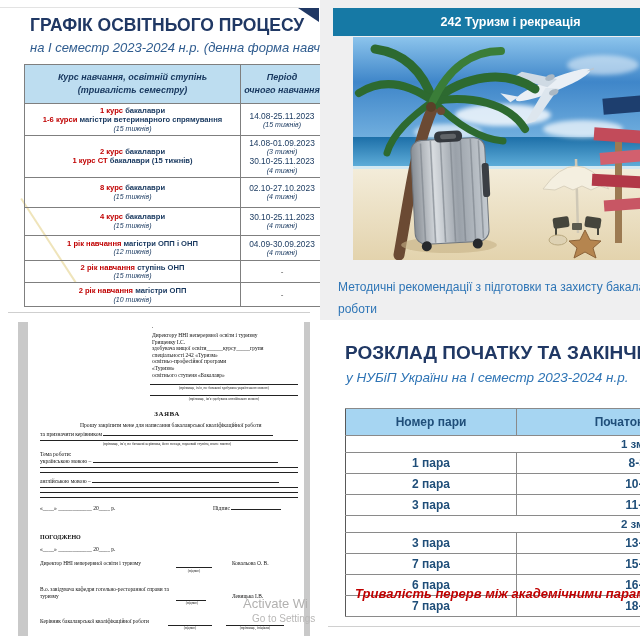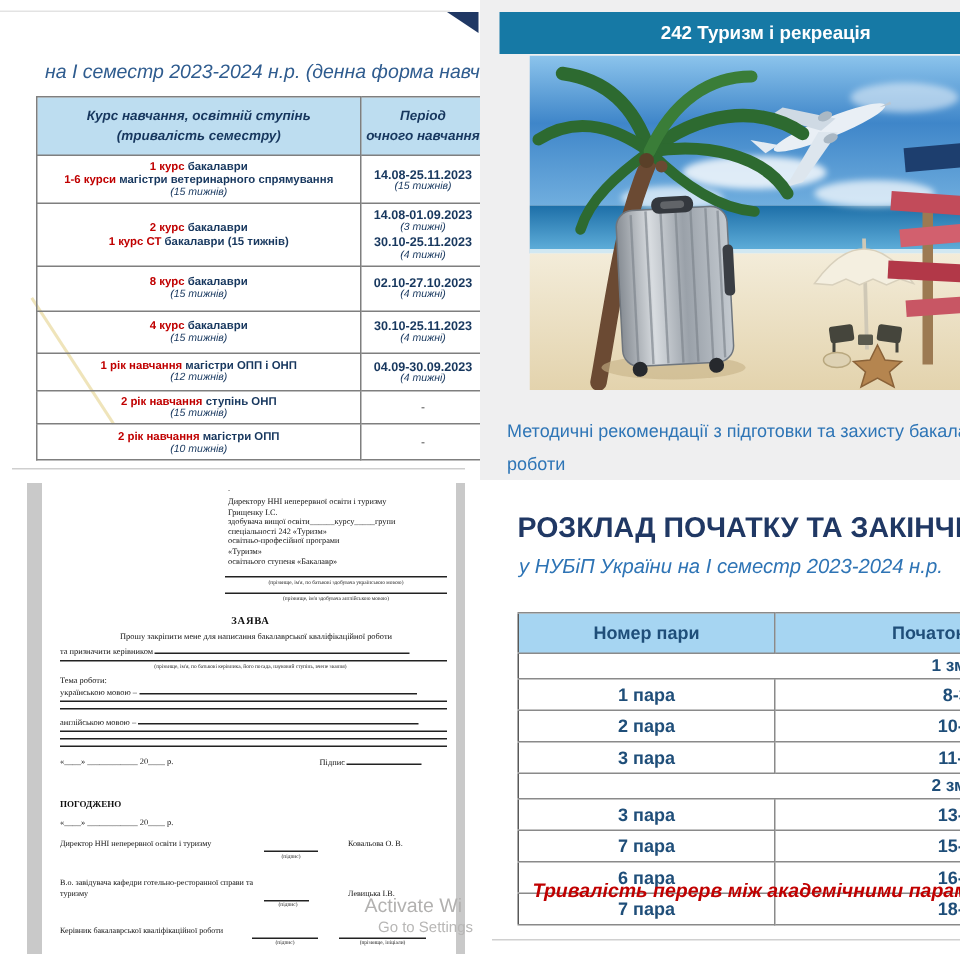--- a/index.html
+++ b/index.html
@@ -20,21 +20,21 @@
   .tl-diag{position:absolute;left:22px;top:198px;width:100px;height:2px;background:#ecdfae;
     transform:rotate(57deg);transform-origin:left top;opacity:.85;}
   table.tl-table{position:absolute;left:24px;top:64px;width:289px;border-collapse:collapse;
     border:1.5px solid #7f7f7f;table-layout:fixed;}
   table.tl-table th,table.tl-table td{border:1px solid #7f7f7f;text-align:center;vertical-align:middle;padding:2px 2px;}
   table.tl-table th{background:#bdddf0;color:#17375e;font-size:9px;line-height:1.45;font-weight:bold;height:34px;font-style:italic;}
   .tl-c1{width:211px;} .tl-c2{width:78px;}
   .cl{font-size:7.6px;font-weight:bold;color:#17375e;line-height:1.25;}
   .red{color:#c00000;}
   .dur{font-size:7px;font-style:italic;color:#17375e;line-height:1.2;}
-  .pd{font-size:8.4px;font-weight:bold;color:#17375e;line-height:1.2;white-space:nowrap;}
+  .pd{font-size:8.4px;font-weight:normal;color:#17375e;line-height:1.2;white-space:nowrap;}
   .pn{font-size:7px;font-style:italic;color:#17375e;line-height:1.15;}
   .pdash{font-size:8px;color:#4a4a4a;line-height:1.2;}
   .r1{height:29px;} .r2{height:36px;} .r3{height:30px;} .r4{height:28px;} .r5{height:25px;} .r6{height:22px;} .r7{height:24px;}
   .tl-botline{position:absolute;left:8px;top:312px;width:302px;height:1px;background:#cfcfcf;}
 
   
   .tr-banner{position:absolute;left:13px;top:8px;width:307px;height:28px;background:#1679a5;
     color:#fff;font-size:12.5px;font-weight:bold;line-height:28px;text-align:center;padding-left:48px;box-sizing:border-box;white-space:nowrap;}
   .tr-photo{position:absolute;left:33px;top:37px;width:287px;height:223px;}
   .tr-link{position:absolute;left:18px;top:276px;color:#2e75b6;font-size:12px;line-height:22px;cursor:pointer;}
@@ -69,20 +69,21 @@
 </style>
 </head>
 <body>
 
 <div class="stage">
 
   <div class="q" id="q-tl">
     <div class="tl-topline"></div>
     <div class="tl-diag"></div>
     <div class="tl-fold"></div>
+    <div class="tl-title">ГРАФІК ОСВІТНЬОГО ПРОЦЕСУ</div>
     <div class="tl-sub">на І семестр 2023-2024 н.р. (денна форма навчання)</div>
     <table class="tl-table">
       <thead>
         <tr>
           <th class="tl-c1">
             <div>Курс навчання, освітній ступінь</div>
             <div>(тривалість семестру)</div>
           </th>
           <th class="tl-c2">
             <div>Період</div>

